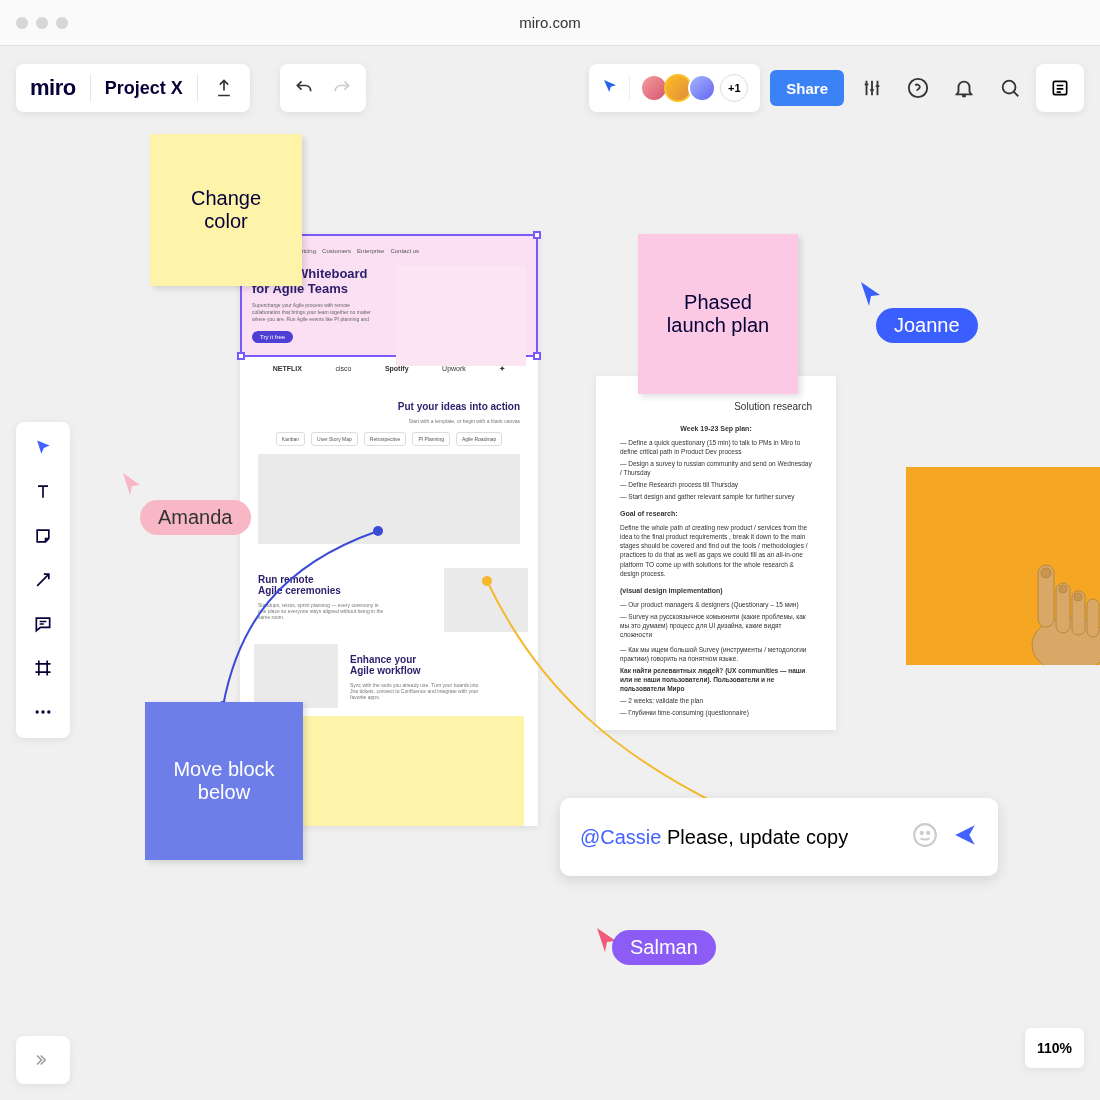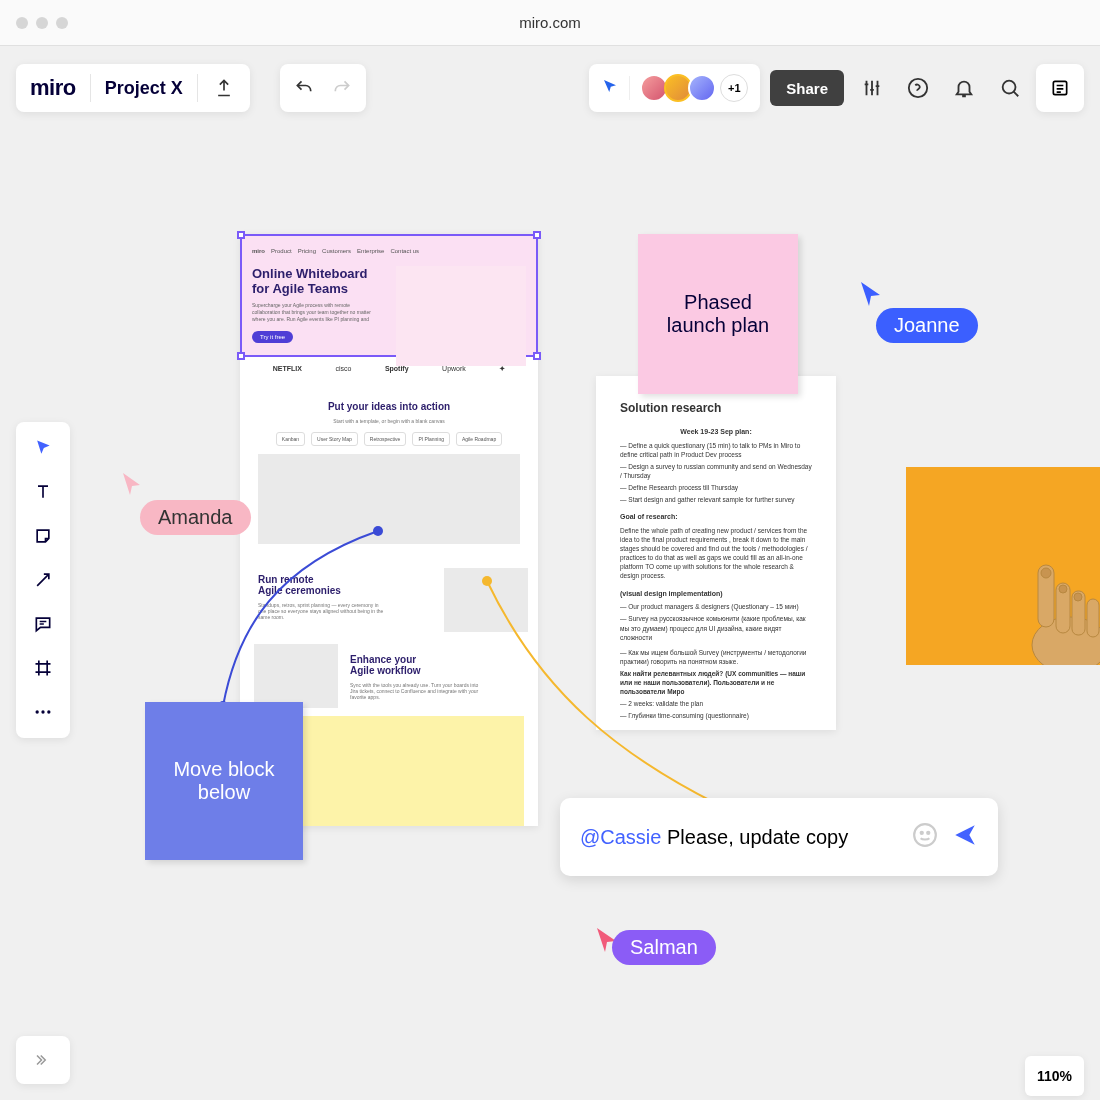--- a/index.html
+++ b/index.html
@@ -69,40 +69,40 @@
   height: 48px; display: flex; align-items: center; padding: 0 12px; gap: 10px;
 }
 .cursor-mini { color: #2563eb; }
 .avatars { display: flex; }
 .avatar { width: 28px; height: 28px; border-radius: 50%; margin-left: -4px; border: 2px solid #fff; }
 .avatar:first-child { margin-left: 0; }
 .av1 { background: linear-gradient(135deg,#f59e9e,#d4546e); }
 .av2 { background: linear-gradient(135deg,#fbbf24,#e08a3a); border: 2px solid #fbbf24; }
 .av3 { background: linear-gradient(135deg,#a5b4fc,#6366f1); }
 .avatar-plus { width: 28px; height: 28px; border-radius: 50%; border: 1px solid #ddd; background: #fff; font-size: 11px; font-weight: 600; display: flex; align-items: center; justify-content: center; margin-left: 4px; }
-.share-btn { background: #404040; color: #fff; border: none; border-radius: 6px; height: 36px; padding: 0 16px; font-weight: 600; font-size: 15px; cursor: pointer; }
+.share-btn { background: #3b82f6; color: #fff; border: none; border-radius: 6px; height: 36px; padding: 0 16px; font-weight: 600; font-size: 15px; cursor: pointer; }
 .circle-icon { width: 36px; height: 36px; display: flex; align-items: center; justify-content: center; color: #333; cursor: pointer; }
 .menu-box {
   position: absolute; top: 18px; right: 16px; width: 48px; height: 48px;
   background: #fff; border-radius: 8px; box-shadow: 0 2px 8px rgba(0,0,0,0.08);
   display: flex; align-items: center; justify-content: center; cursor: pointer;
 }
 .left-toolbar {
   position: absolute; top: 376px; left: 16px; width: 54px;
   background: #fff; border-radius: 8px; box-shadow: 0 2px 8px rgba(0,0,0,0.08);
   display: flex; flex-direction: column; align-items: center; padding: 12px 0; gap: 16px;
 }
 .tool-item { width: 28px; height: 28px; display: flex; align-items: center; justify-content: center; cursor: pointer; color: #050038; }
 .bottom-left {
   position: absolute; bottom: 16px; left: 16px; width: 54px; height: 48px;
   background: #fff; border-radius: 8px; box-shadow: 0 2px 8px rgba(0,0,0,0.08);
   display: flex; align-items: center; justify-content: center; cursor: pointer; color: #999;
 }
 .zoom-box {
-  position: absolute; bottom: 4px; right: 16px; height: 40px;
+  position: absolute; bottom: 32px; right: 16px; height: 40px;
   background: #fff; border-radius: 6px; box-shadow: 0 2px 8px rgba(0,0,0,0.08);
   display: flex; align-items: center; padding: 0 12px; font-size: 14px; font-weight: 600;
 }
 
 .sticky { position: absolute; padding: 18px; display: flex; align-items: center; justify-content: center; text-align: center; font-size: 20px; color: #050038; box-shadow: 3px 3px 6px rgba(0,0,0,0.12); }
 .sticky-yellow { background: #fdf3a9; top: 88px; left: 150px; width: 152px; height: 152px; z-index: 5; }
 .sticky-pink { background: #fbc9e3; top: 188px; left: 638px; width: 160px; height: 160px; z-index: 5; }
 .sticky-blue { background: #6e7ee8; color: #fff; top: 656px; left: 145px; width: 158px; height: 158px; z-index: 5; }
 
 .website-col {
@@ -112,21 +112,21 @@
 }
 .hero-selected { border: 2px solid #7a5af8; background: #fbe0f3; padding: 12px 10px; position: relative; }
 .handle { position: absolute; width: 8px; height: 8px; background: #fff; border: 2px solid #7a5af8; }
 .mini-nav { display: flex; gap: 6px; font-size: 6px; color: #555; margin-bottom: 12px; }
 .mini-nav span:first-child { font-weight: 700; }
 .hero-title { font-size: 13px; font-weight: 800; color: #2c1e6b; margin-bottom: 6px; }
 .hero-text { font-size: 5px; color: #666; line-height: 1.4; max-width: 120px; margin-bottom: 8px; }
 .hero-btn { background: #4f3ed6; color: #fff; font-size: 6px; padding: 3px 8px; border-radius: 10px; display: inline-block; }
 .hero-img { position: absolute; right: 10px; top: 30px; width: 130px; height: 100px; background: #fce5f2; }
 .logos-row { display: flex; justify-content: space-around; padding: 8px 16px 14px; font-size: 7px; font-weight: 700; color: #333; }
-.section { padding: 14px 18px; text-align: center; }
+.section { padding: 14px 18px; text-align: right; }
 .sec-title { font-size: 10px; font-weight: 800; color: #2c1e6b; margin-bottom: 6px; }
 .sec-text { font-size: 5px; color: #777; margin-bottom: 8px; }
 .tag-row { display: flex; gap: 6px; justify-content: center; margin-bottom: 8px; }
 .tag { border: 1px solid #ddd; border-radius: 3px; padding: 3px 5px; font-size: 5px; color: #555; }
 .gray-block { background: #eaeaea; width: 100%; height: 90px; }
 .section-left { padding: 16px 18px; }
 .section-left .sec-title { text-align: left; }
 .section-left .sec-text { text-align: left; max-width: 130px; }
 .gray-small { background: #eaeaea; width: 84px; height: 64px; position: absolute; right: 10px; }
 .yellow-block { background: #fdf3a9; height: 110px; margin: 8px 14px 0; }
@@ -135,21 +135,21 @@
 .dark-btn { background: #4262ff; color: #fff; font-size: 5px; padding: 3px 8px; border-radius: 10px; display: inline-block; margin-top: 4px; }
 .last-section { padding: 14px 18px 6px; display: flex; }
 .last-left { flex: 1; }
 .last-img { width: 100px; height: 50px; background: linear-gradient(45deg,#e8e4ff,#f5f3ff); position: relative; }
 
 .doc-card {
   position: absolute; top: 330px; left: 596px; width: 240px; height: 354px;
   background: #fff; box-shadow: 0 2px 8px rgba(0,0,0,0.08);
   padding: 24px; font-size: 7px; color: #333; line-height: 1.4;
 }
-.doc-h { font-weight: 700; font-size: 12px; margin-bottom: 10px; }
+.doc-h { font-weight: 400; font-size: 10px; margin-bottom: 10px; text-align: right; }
 .doc-sub { font-weight: 700; font-size: 7px; margin: 8px 0 4px; }
 .doc-p { margin-bottom: 3px; font-size: 6.5px; }
 .doc-bold { font-weight: 700; }
 
 .orange-img {
   position: absolute; top: 421px; right: 0; width: 194px; height: 198px;
   background: #f5a623; overflow: hidden;
 }
 .hand { position: absolute; right: -20px; bottom: -10px; width: 140px; height: 140px; }
 
@@ -389,20 +389,23 @@
         <rect x="76" y="48" width="14" height="50" rx="7"></rect>
         <rect x="92" y="56" width="13" height="44" rx="6"></rect>
         <rect x="107" y="64" width="12" height="38" rx="6"></rect>
         <circle cx="66" cy="38" r="5" fill="#c89450"></circle>
         <circle cx="83" cy="54" r="4" fill="#c89450"></circle>
         <circle cx="98" cy="62" r="4" fill="#c89450"></circle>
       </g>
     </svg>
   </div>
 
+  <div class="sticky sticky-yellow">
+    <span>Change color</span>
+  </div>
   <div class="sticky sticky-pink">
     <span>Phased launch plan</span>
   </div>
   <div class="sticky sticky-blue">
     <span>Move block below</span>
   </div>
 
   <svg class="curve-svg" style="top:480px;left:218px" width="170" height="190">
     <path d="M160 5 C 60 40, 20 100, 5 180" fill="none" stroke="#3b4bd6" stroke-width="2"></path>
     <circle cx="160" cy="5" r="5" fill="#3b4bd6"></circle>

